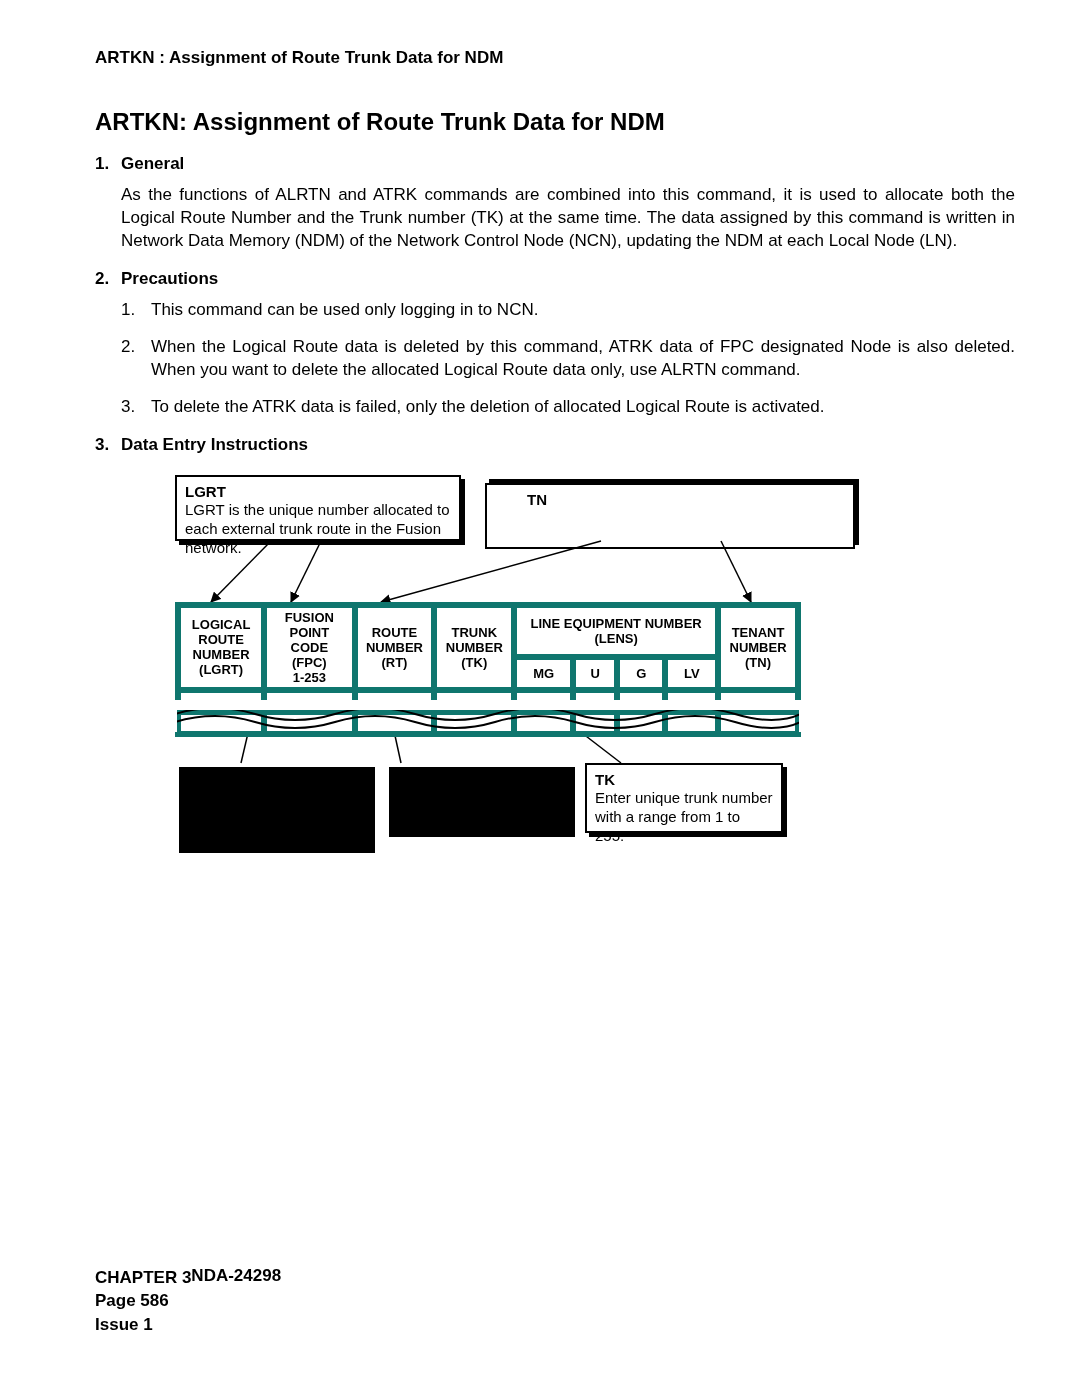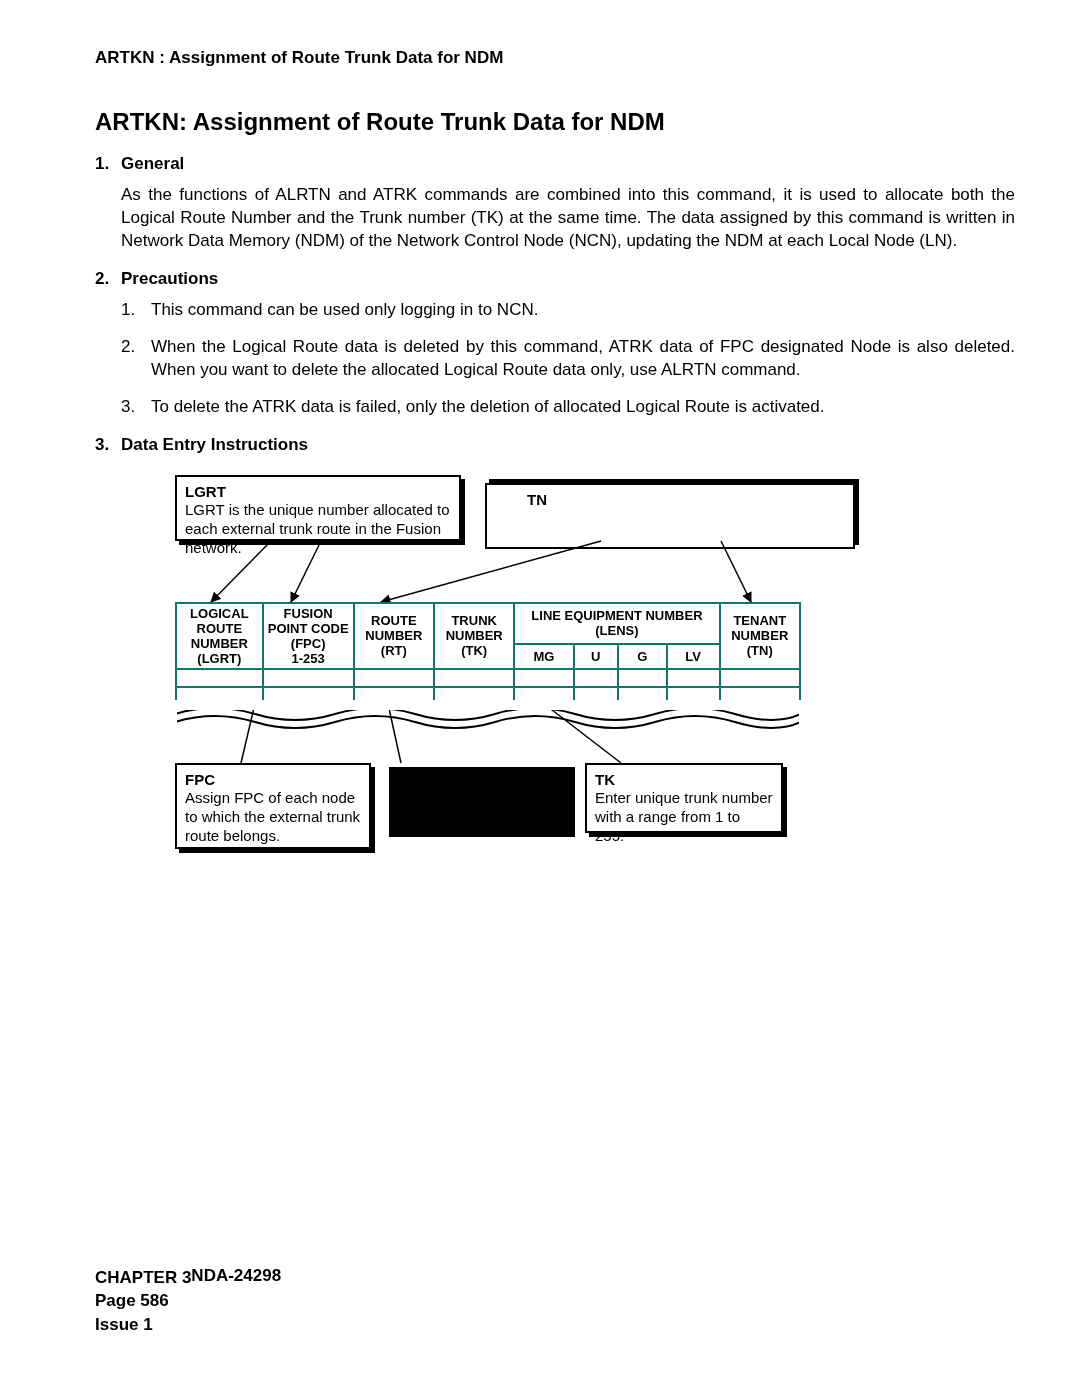--- a/index.html
+++ b/index.html
@@ -92,21 +92,21 @@
     background: #000;
   }
   table.params {
     position: absolute;
     border-collapse: collapse;
     table-layout: fixed;
     font-size: 13px;
     background: #fff;
   }
   table.params th, table.params td {
-    border: 2px solid #0f766e;
+    border: 6px solid #0f766e;
     text-align: center;
     font-weight: bold;
     padding: 2px 2px;
     vertical-align: middle;
   }
   table.params td.datacell {
     font-weight: normal;
     height: 16px;
     padding: 0;
   }
@@ -285,24 +285,20 @@
 
     <svg class="wave" style="left:54px; top:225px; width:626px; height:32px;">
       <path d="M0,14 Q40,2 80,14 T160,14 T240,14 T320,14 T400,14 T480,14 T560,14 T626,14" fill="none" stroke="#000" stroke-width="2"></path>
       <path d="M0,22 Q40,10 80,22 T160,22 T240,22 T320,22 T400,22 T480,22 T560,22 T626,22" fill="none" stroke="#000" stroke-width="2"></path>
       <rect x="0" y="0" width="626" height="10" fill="#fff"></rect>
       <rect x="-2" y="0" width="4" height="32" fill="#fff"></rect>
       <rect x="624" y="0" width="4" height="32" fill="#fff"></rect>
     </svg>
 
     <div class="shadow" style="left:58px; top:292px; width:196px; height:86px;"></div>
-    <div class="callout" style="left:54px; top:288px; width:196px; height:86px;">
-      <div class="co-title">FPC</div>
-      <div>Assign FPC of each node to which the external trunk route belongs.</div>
-    </div>
 
     <div class="shadow" style="left:268px; top:292px; width:186px; height:70px;"></div>
 
     <div class="shadow" style="left:468px; top:292px; width:198px; height:70px;"></div>
     <div class="callout" style="left:464px; top:288px; width:198px; height:70px;">
       <div class="co-title">TK</div>
       <div>Enter unique trunk number with a range from 1 to 255.</div>
     </div>
 
   </div>

